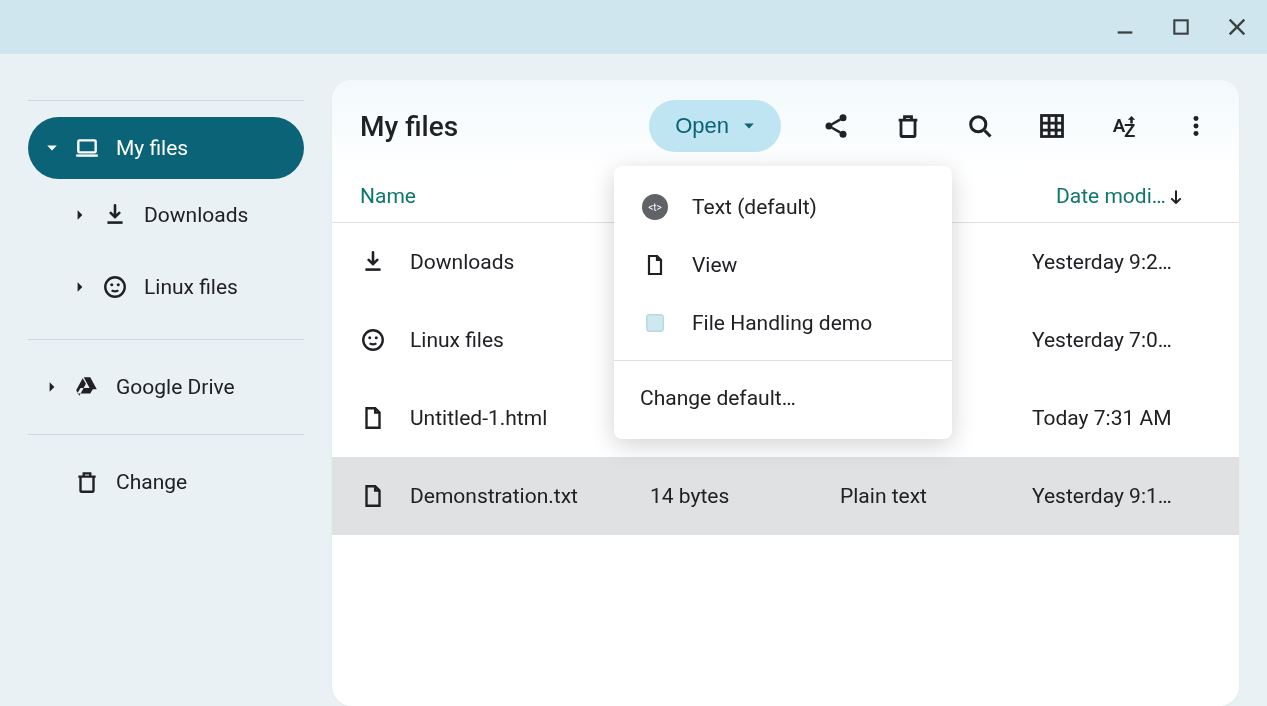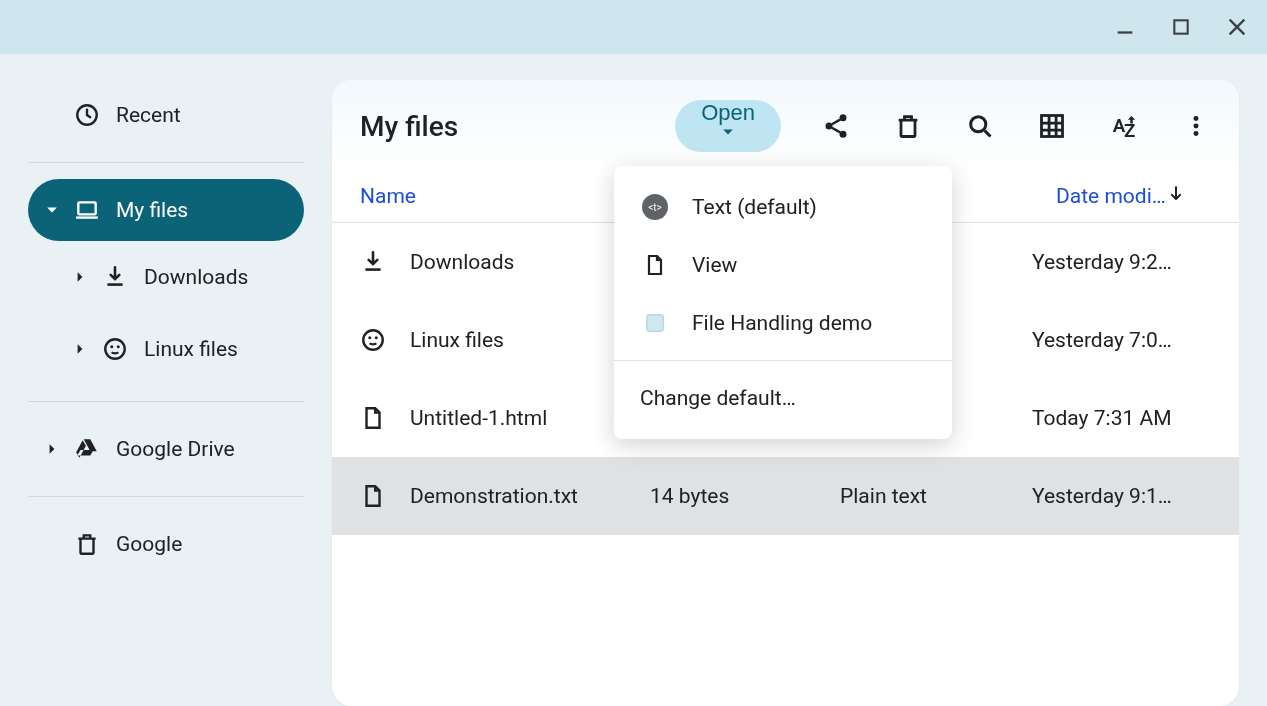--- a/index.html
+++ b/index.html
@@ -99,47 +99,47 @@
     background: #bfe4f2;
     color: #0b6377;
     border: none;
     border-radius: 26px;
     height: 52px;
     padding: 0 26px;
     font-size: 22px;
     font-weight: 500;
     display: flex;
     align-items: center;
+    gap: 14px;
     cursor: pointer;
-    flex-direction: column;
   }
   .toolbar {
     display: flex;
     align-items: center;
     gap: 42px;
     margin-left: 20px;
   }
   .toolbar .tbtn {
     width: 30px; height: 30px;
     display: flex; align-items: center; justify-content: center;
     cursor: pointer;
   }
   .columns {
     display: flex;
     padding: 12px 28px 14px 28px;
     border-bottom: 1px solid #e0e0e0;
     font-size: 21px;
-    color: #1d4ed8;
+    color: #0f766e;
     align-items: center;
     gap: 12px;
   }
   .col-name { flex: 0 0 290px; }
   .col-size { flex: 0 0 190px; }
   .col-type-hdr { flex: 0 0 180px; border-right: 1px solid #cfd8dc; }
-  .col-date { flex: 1; display: flex; align-items: flex-start; }
+  .col-date { flex: 1; display: flex; align-items: flex-end; }
   .file-list { }
   .file-row {
     display: flex;
     align-items: center;
     padding: 0 28px;
     height: 78px;
     font-size: 21px;
   }
   .file-row.selected { background: #dfe1e3; }
   .file-row .ficon { width: 50px; display:flex; }
@@ -197,32 +197,20 @@
     <svg viewBox="0 0 24 24" width="22" height="22">
         <line x1="4" y1="4" x2="20" y2="20" stroke="#3c4043" stroke-width="2.5"></line>
         <line x1="20" y1="4" x2="4" y2="20" stroke="#3c4043" stroke-width="2.5"></line>
       </svg>
   </div>
 </div>
 
 <div class="app">
 
   <aside class="sidebar">
-    <div class="sidebar-section">
-      <div class="nav-item">
-        <span class="chev"></span>
-        <span class="icon">
-          <svg viewBox="0 0 24 24">
-              <circle cx="12" cy="12" r="9" fill="none" stroke="#202124" stroke-width="2.2"></circle>
-              <path d="M12 7v5l3 2" fill="none" stroke="#202124" stroke-width="2.2" stroke-linecap="round"></path>
-            </svg>
-        </span>
-        <span>Recent</span>
-      </div>
-    </div>
     <hr class="sidebar-divider">
     <div class="sidebar-section">
       <div class="nav-item active">
         <span class="chev">
           <svg viewBox="0 0 10 10">
               <path d="M1 3l4 4 4-4" fill="#fff"></path>
             </svg>
         </span>
         <span class="icon">
           <svg viewBox="0 0 24 24">
@@ -283,21 +271,21 @@
     </div>
     <hr class="sidebar-divider">
     <div class="sidebar-section">
       <div class="nav-item">
         <span class="chev"></span>
         <span class="icon">
           <svg viewBox="0 0 24 24">
               <path d="M6 7h12v13a1 1 0 0 1-1 1H7a1 1 0 0 1-1-1V7zM4 7h16M9 4h6v3H9z" fill="none" stroke="#202124" stroke-width="2.2"></path>
             </svg>
         </span>
-        <span>Google</span>
+        <span>Change</span>
       </div>
     </div>
   </aside>
 
   <main class="main-card">
     <div class="main-header">
       <div class="main-title">My files</div>
       <button class="open-btn">
         <span>Open</span>
         <span>

